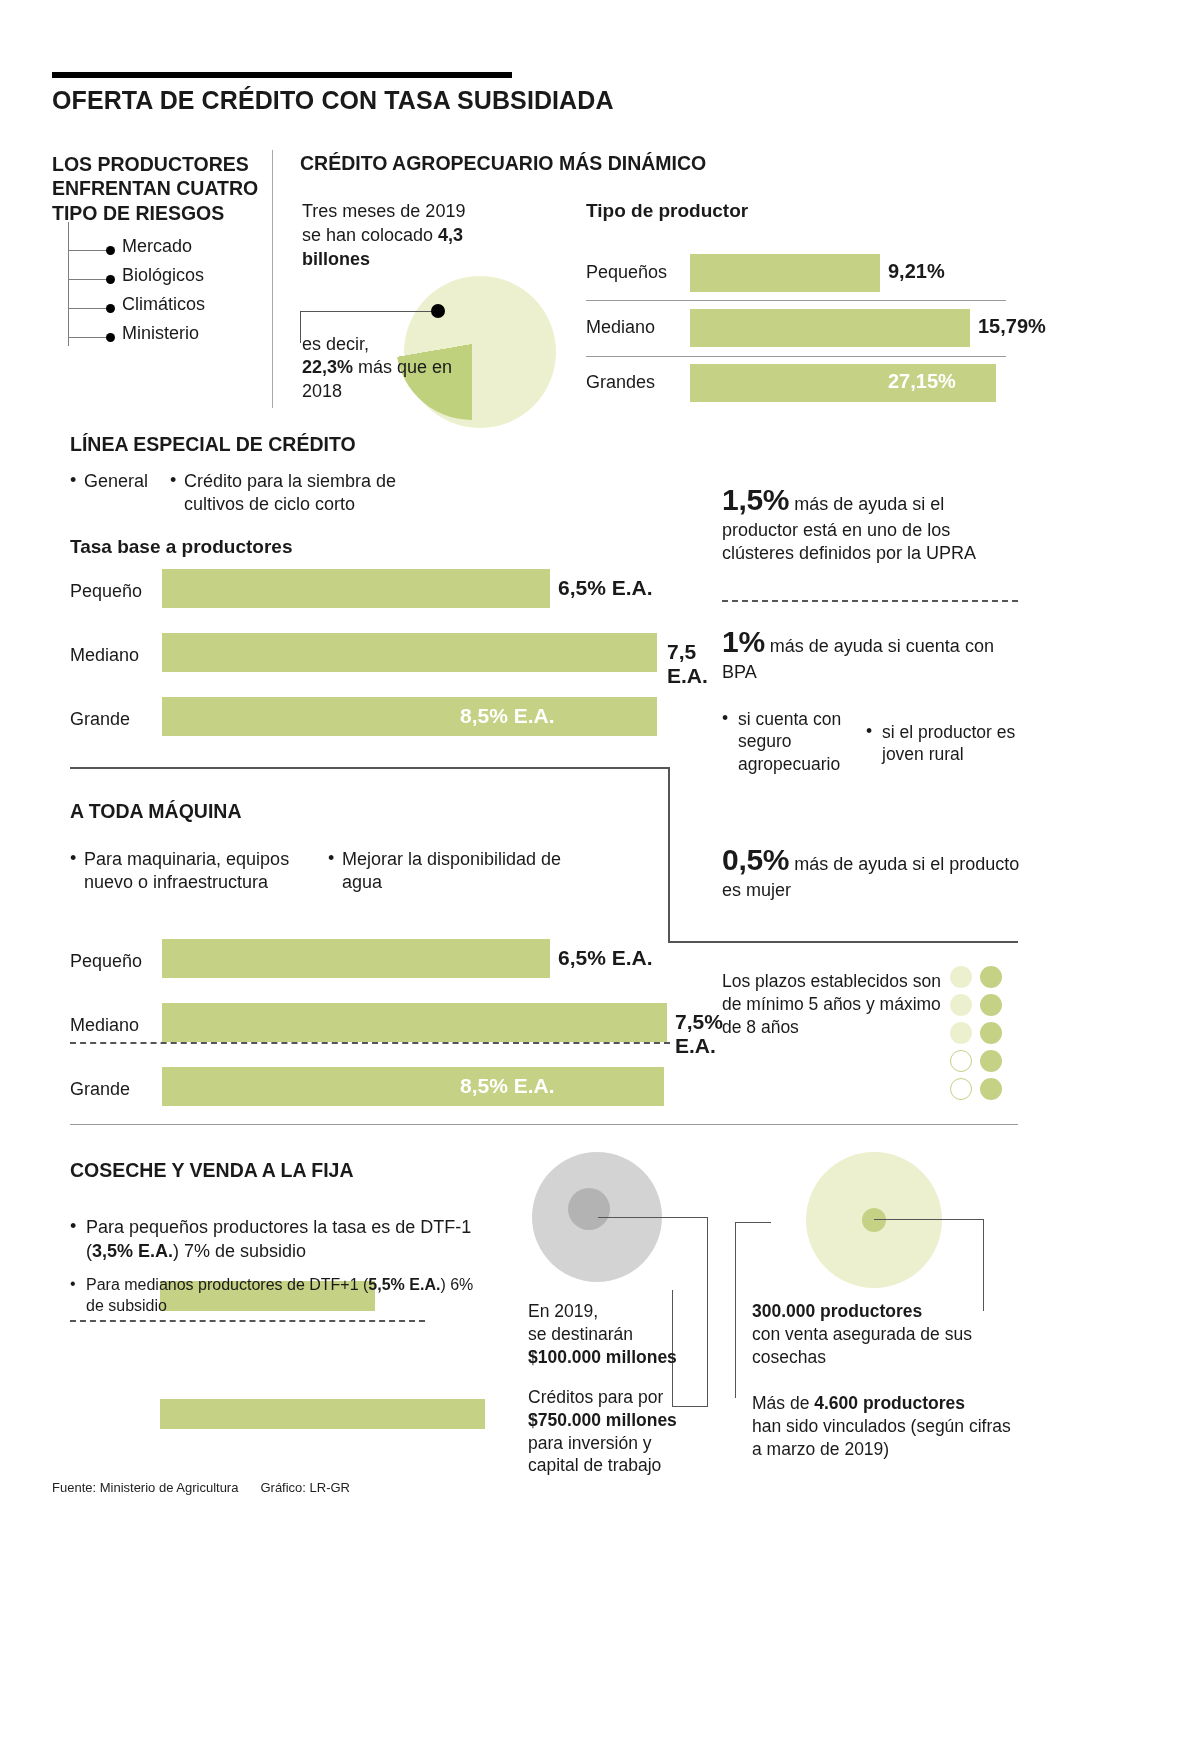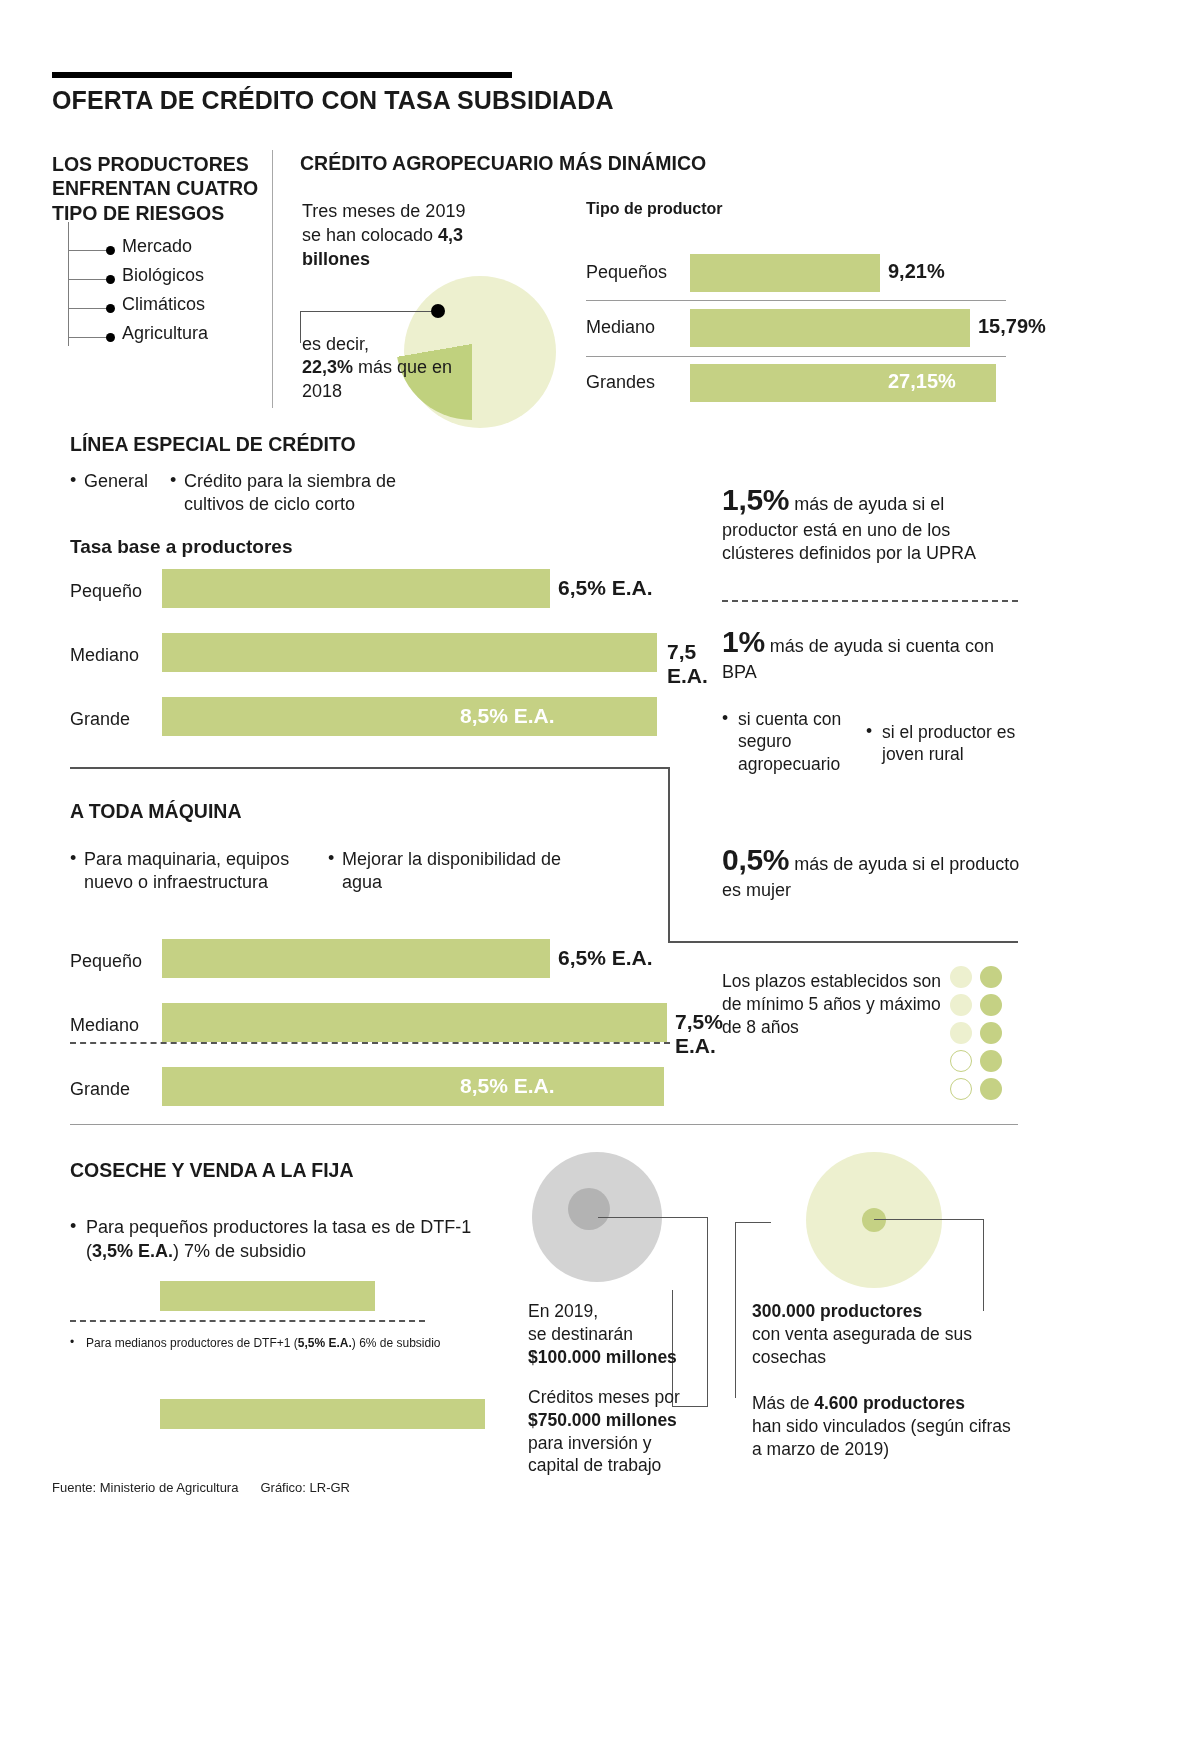--- a/index.html
+++ b/index.html
@@ -51,21 +51,21 @@
   .pie-leader-h { position:absolute; left:300px; top:311px; width:136px; height:1px; background:#555; }
   .pie-leader-v { position:absolute; left:300px; top:311px; width:1px; height:32px; background:#555; }
   .pie-leader-dot { position:absolute; left:431px; top:304px; width:14px; height:14px; border-radius:50%; background:#000; }
   .pie-base { position:absolute; left:404px; top:276px; width:152px; height:152px; border-radius:50%; background:#edf0cf; }
   .pie-wedge {
     position:absolute; left:396px; top:268px; width:152px; height:152px; border-radius:50%;
     background: conic-gradient(from 180deg, #c0d17e 0 80.28deg, transparent 80.28deg 360deg);
   }
 
   
-  .tdp-title { position:absolute; left:586px; top:200px; font-size:16px; font-weight:bold; }
+  .tdp-title { position:absolute; left:586px; top:200px; font-size:19px; font-weight:bold; }
   .tdp { position:absolute; left:586px; top:248px; width:420px; }
   .tdp-row { position:relative; height:55px; }
   .tdp-row .name { position:absolute; left:0; top:14px; font-size:18px; }
   .tdp-row .bar { position:absolute; left:104px; top:6px; height:38px; background:#c5d184; }
   .tdp-row .val { position:absolute; top:12px; font-size:20px; font-weight:bold; }
   .tdp-row .val.inside { color:#ffffff; }
   .tdp-sep { position:absolute; left:0; width:420px; height:1px; background:#9a9a9a; }
 
   
   .sec3-title { position:absolute; left:70px; top:433px; font-size:19.5px; font-weight:bold; }
@@ -121,21 +121,21 @@
   .c-light { background:#edf0cf; }
   .c-open { background:#fff; border:1.5px solid #c5d184; }
 
   
   .hr-mid { position:absolute; left:70px; top:1124px; width:948px; height:1px; background:#9a9a9a; }
 
   
   .sec5-title { position:absolute; left:70px; top:1159px; font-size:19.5px; font-weight:bold; }
   .cos-b1 { position:absolute; left:70px; top:1216px; width:420px; font-size:18px; line-height:1.32; padding-left:16px; }
   .cos-b1::before { content:"\2022"; position:absolute; left:0; top:-1px; }
-  .cos-b2 { position:absolute; left:70px; top:1336px; width:420px; font-size:12px; line-height:1.32; padding-left:16px; }
+  .cos-b2 { position:absolute; left:70px; top:1274px; width:420px; font-size:16px; line-height:1.32; padding-left:16px; }
   .cos-b2::before { content:"\2022"; position:absolute; left:0; top:-1px; }
   .cos-bar1 { position:absolute; left:160px; top:1281px; width:215px; height:30px; background:#c5d184; }
   .cos-bar2 { position:absolute; left:160px; top:1399px; width:325px; height:30px; background:#c5d184; }
   .dash3 { position:absolute; left:70px; top:1320px; width:355px; border-top:2px dashed #555; }
 
   
   .grey-circle { position:absolute; left:532px; top:1152px; width:130px; height:130px; border-radius:50%; background:#d3d3d3; }
   .grey-inner { position:absolute; left:568px; top:1188px; width:42px; height:42px; border-radius:50%; background:#b3b3b3; }
   .green-circle { position:absolute; left:806px; top:1152px; width:136px; height:136px; border-radius:50%; background:#edf0cf; }
   .green-inner { position:absolute; left:862px; top:1208px; width:24px; height:24px; border-radius:50%; background:#c5d184; }
@@ -181,21 +181,21 @@
       <span class="lbl">Biológicos</span>
     </div>
     <div class="risk-item">
       <span class="leader"></span>
       <span class="dot"></span>
       <span class="lbl">Climáticos</span>
     </div>
     <div class="risk-item">
       <span class="leader"></span>
       <span class="dot"></span>
-      <span class="lbl">Agricultura</span>
+      <span class="lbl">Ministerio</span>
     </div>
   </div>
 
   <div class="vdivider"></div>
 
   <div class="sec2-title">CRÉDITO AGROPECUARIO MÁS DINÁMICO</div>
   <div class="tres-meses">
     <span>Tres meses de 2019 se han colocado </span><b>4,3 billones</b>
   </div>
 
@@ -352,21 +352,21 @@
   <div class="lead-g2-l"></div>
   <div class="lead-g2-lh"></div>
 
   <div class="txt-en2019">
     <span>En 2019,</span><br>
     <span>se destinarán</span><br>
     <b>$100.000 millones</b>
   </div>
 
   <div class="txt-creditos">
-    <span>Créditos meses por</span><br>
+    <span>Créditos para por</span><br>
     <b>$750.000 millones</b><span> para inversión y capital de trabajo</span>
   </div>
 
   <div class="txt-300k">
     <b>300.000 productores</b><br>
     <span>con venta asegurada de sus cosechas</span>
   </div>
 
   <div class="txt-4600">
     <span>Más de </span><b>4.600 productores</b><br>

